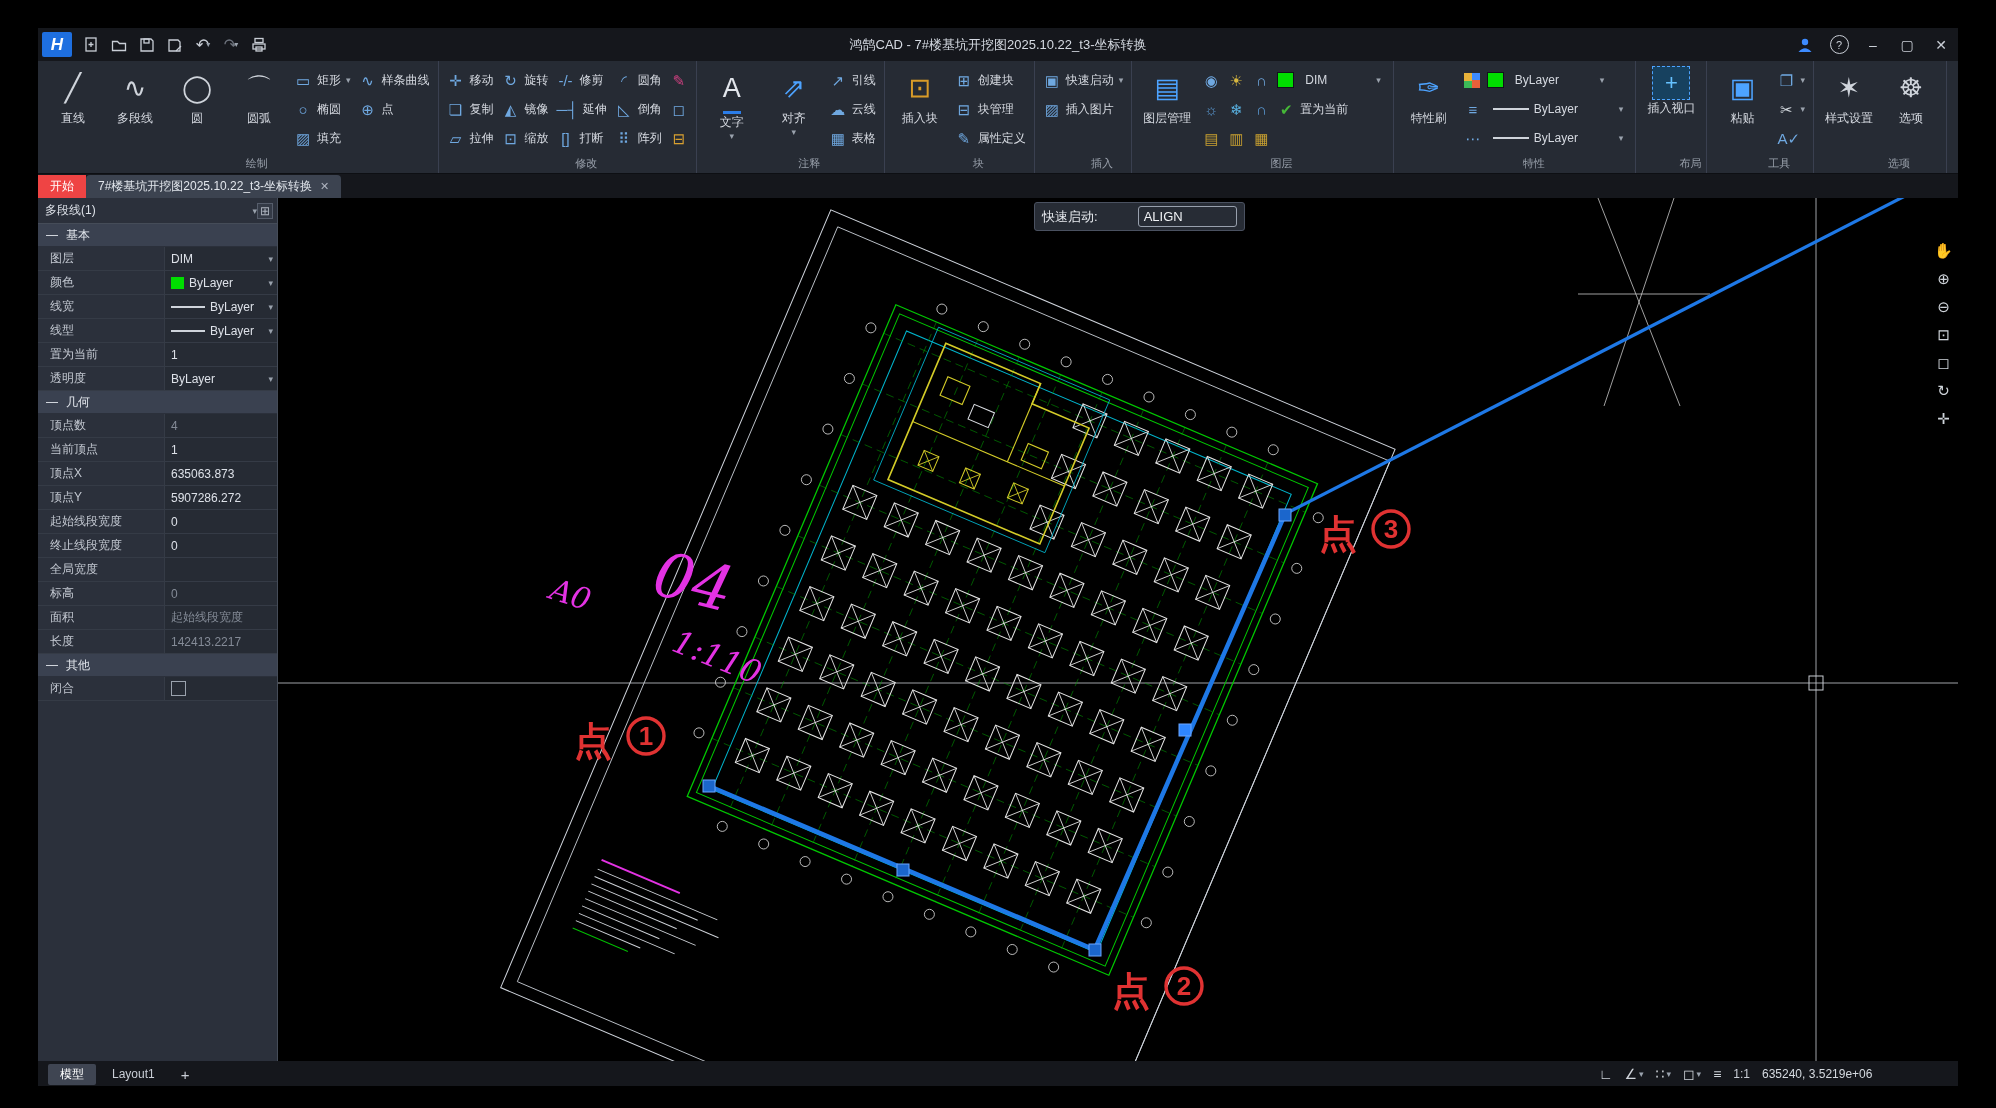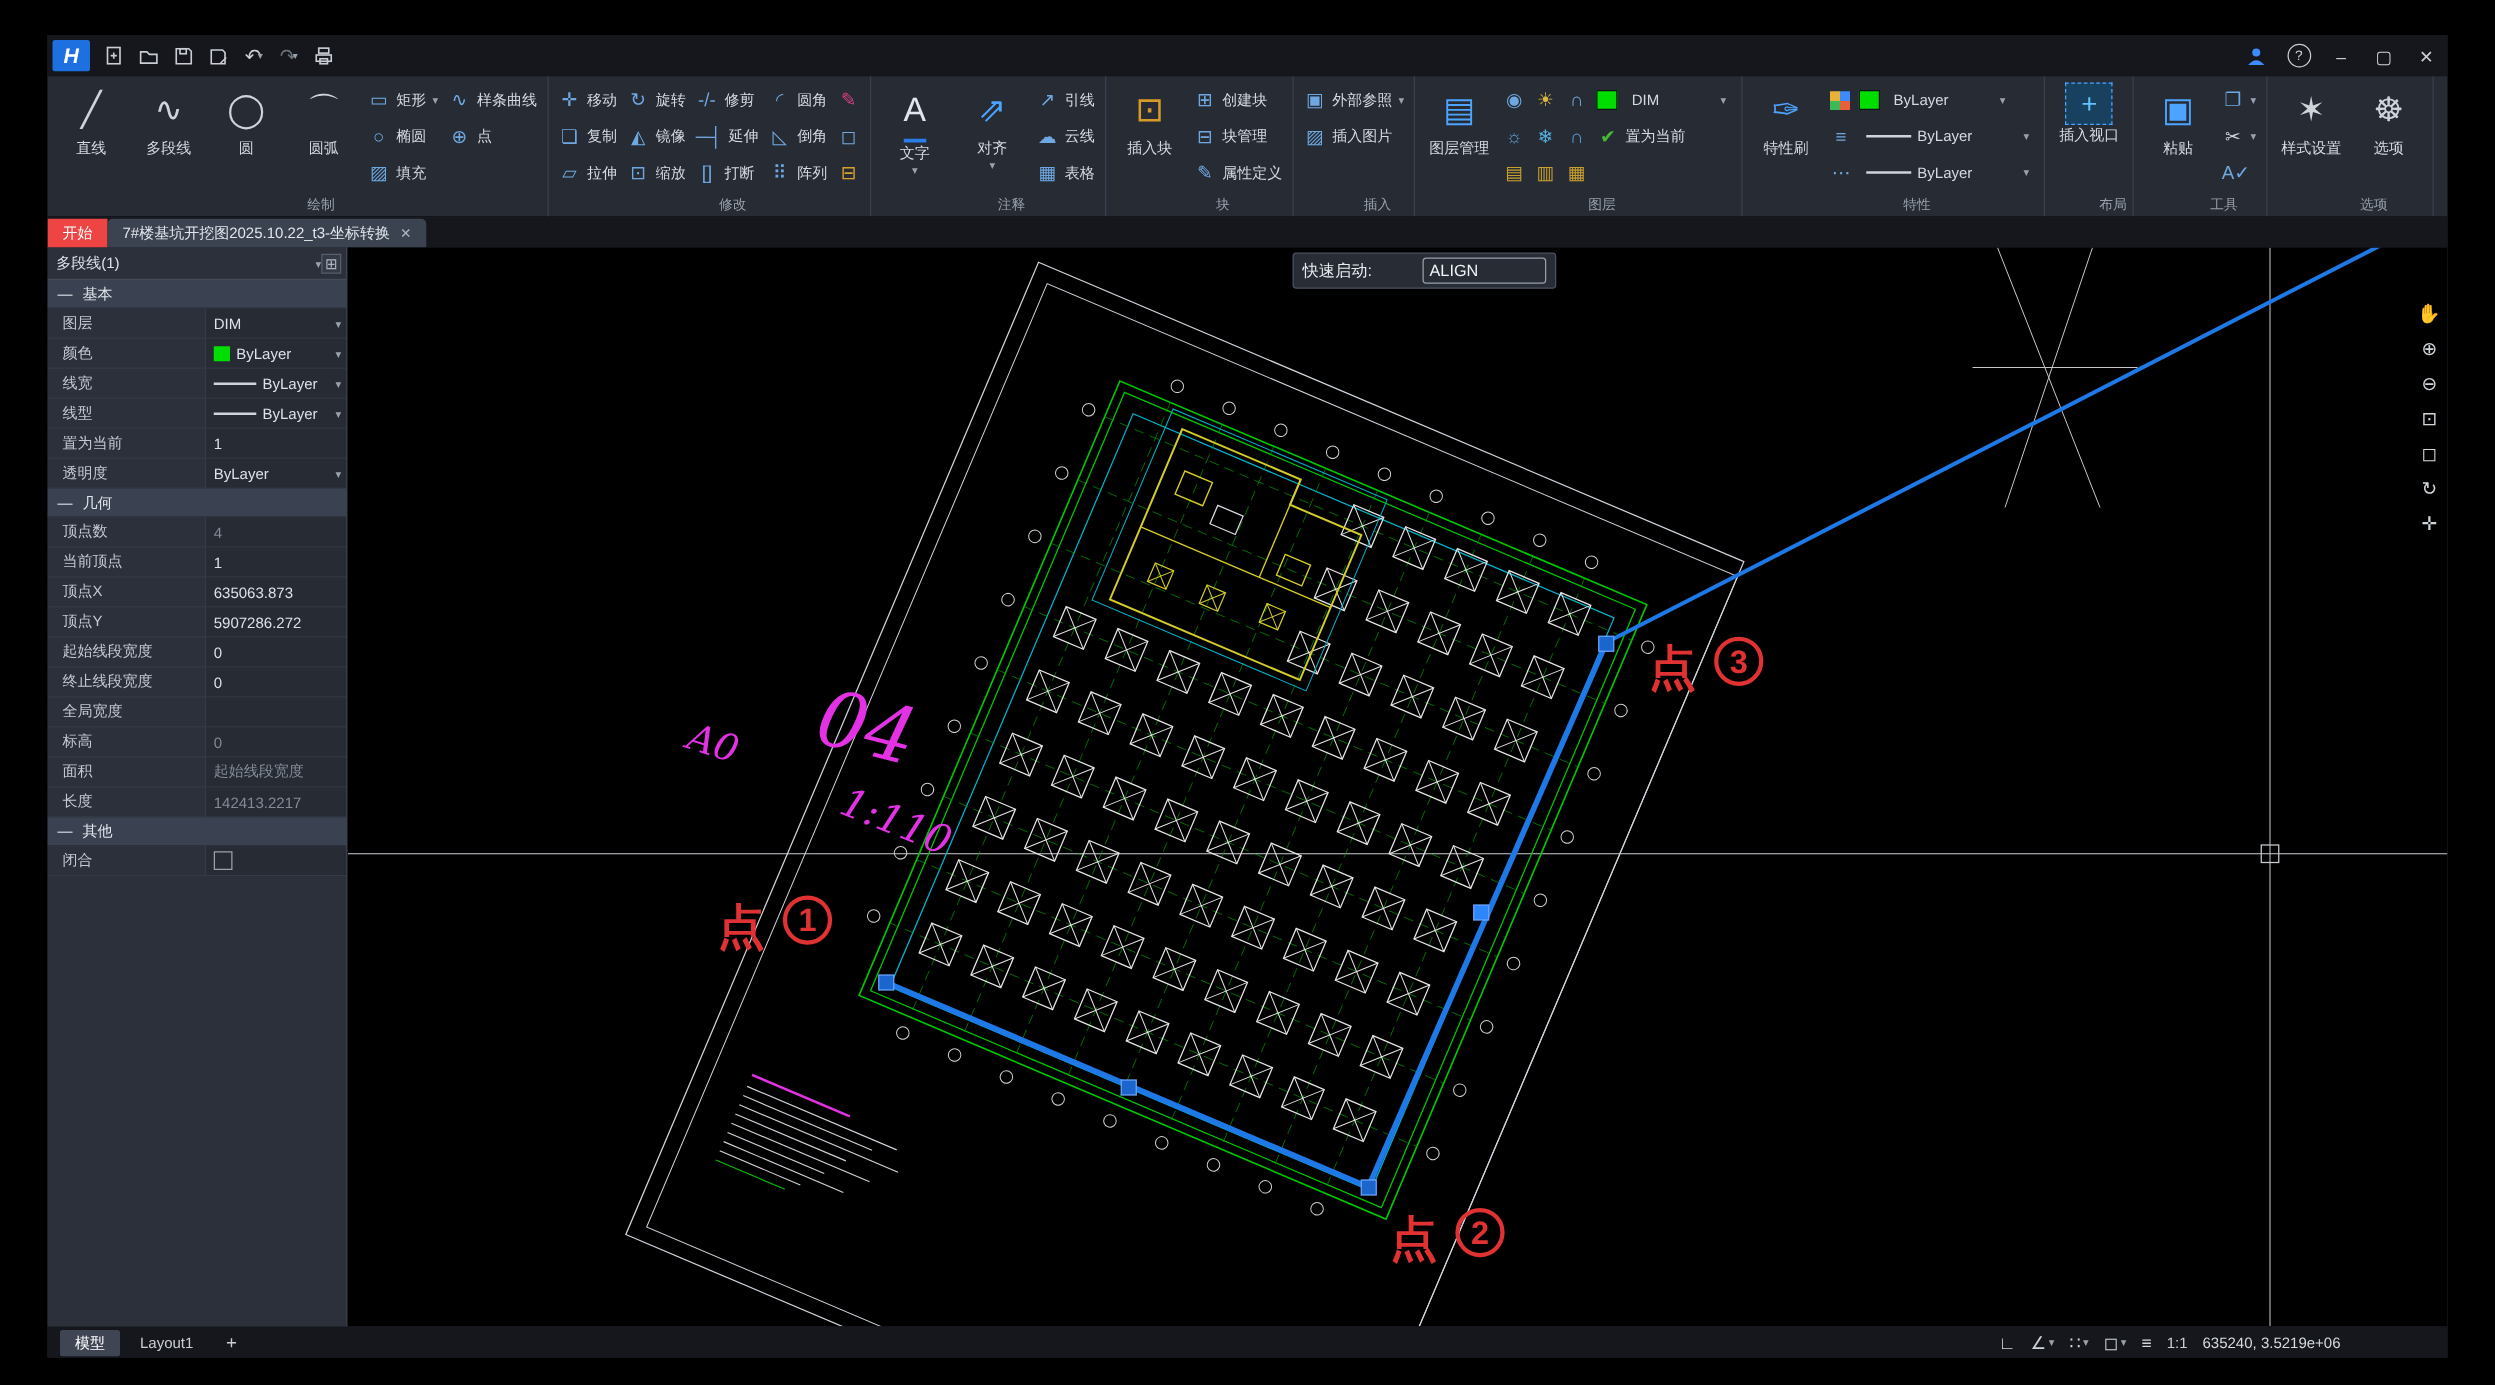--- a/index.html
+++ b/index.html
@@ -122,20 +122,21 @@
           <span class="tarrow">▾</span>
         </div>
         <div class="qbtn">
           <svg width="18" height="18" viewBox="0 0 18 18">
             <rect x="5" y="2.5" width="8" height="4"></rect>
             <rect x="3" y="8" width="12" height="5"></rect>
             <rect x="6" y="11" width="6" height="4"></rect>
           </svg>
         </div>
       </div>
+    <div class="wtitle">鸿鹄CAD - 7#楼基坑开挖图2025.10.22_t3-坐标转换</div>
     <div class="wbtns">
       <div class="wbtn">
         <svg width="18" height="18" viewBox="0 0 18 18">
           <circle cx="9" cy="6" r="3.2" fill="#3d8bff"></circle>
             <path d="M2.5,16 q6.5,-7.5 13,0 z" fill="#3d8bff"></path>
         </svg>
       </div>
       <div class="wbtn">
           <span class="help">?</span>
         </div>
@@ -314,21 +315,21 @@
             </div>
           </div>
         </div>
         <div class="plabel">块</div>
       </div>
       <div class="panel">
         <div class="pbody">
           <div class="colv">
             <div class="sm">
               <span class="ic">▣</span>
-              <span>外部参照</span>
+              <span>快速启动</span>
               <span class="arr">▾</span>
             </div>
             <div class="sm">
               <span class="ic">▨</span>
               <span>插入图片</span>
             </div>
           </div>
         </div>
         <div class="plabel">插入</div>
       </div>

